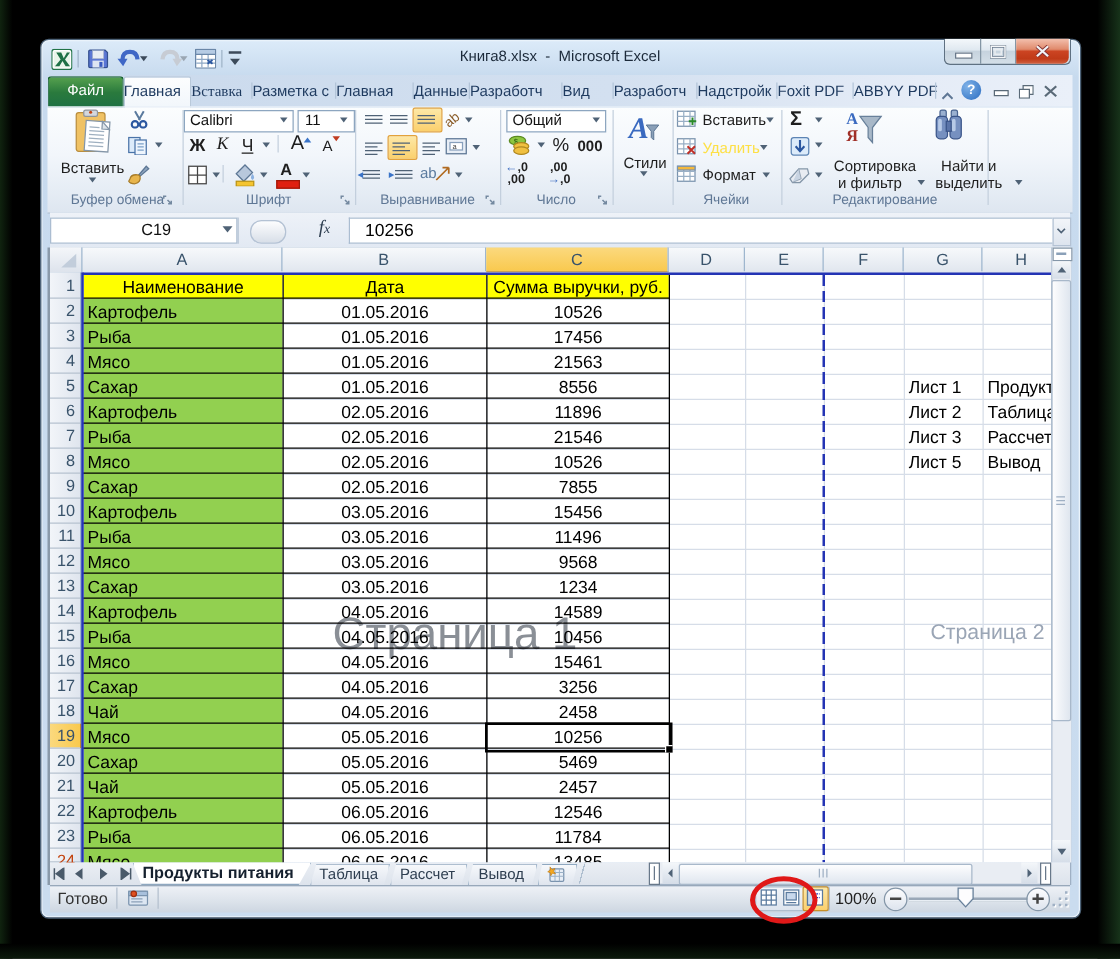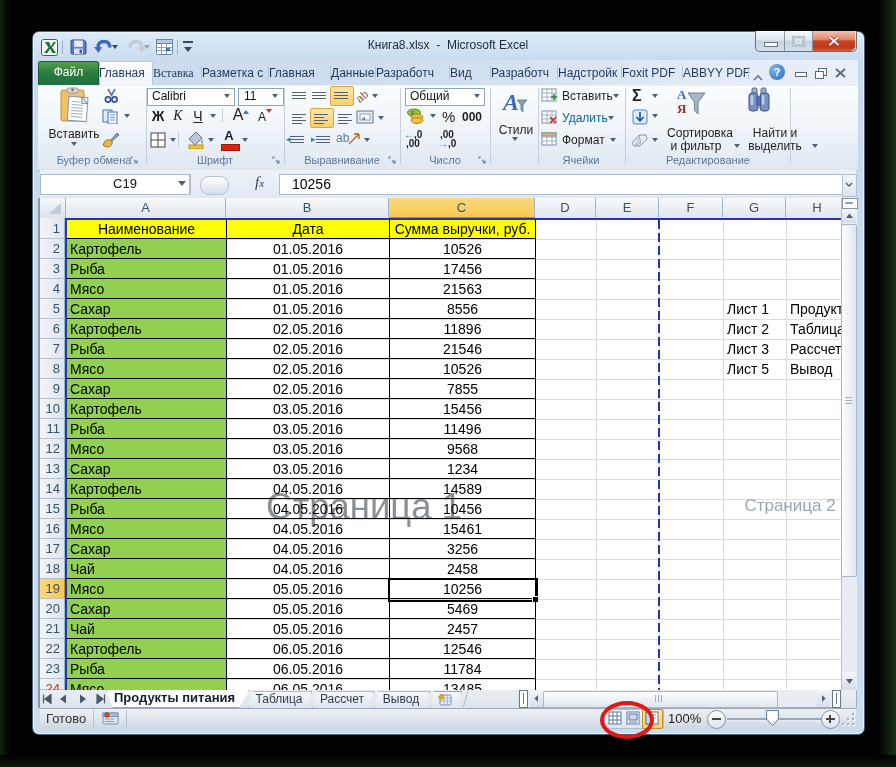--- a/index.html
+++ b/index.html
@@ -273,21 +273,21 @@
 <path d="M1 5 L15 5 M1 9 L15 9 M6 1 L6 13 M11 1 L11 13" stroke="#9ab0c6"></path>
     <path d="M8 3 L14 3 M11 0 L11 6" stroke="#2a8a2a" stroke-width="1.6" transform="translate(2,6)"></path>
   </svg>
 <div class="a" style="left:562px;top:89px;width:58px;height:14px;font-size:12px;color:#1e1e1e;">Вставить</div>
 <div class="a" style="left:613px;top:94px;width:0;height:0;border:3px solid transparent;border-top:4px solid #4f6276;"></div>
 <svg class="a" style="left:541px;top:110px" width="17" height="15" viewBox="0 0 17 15">
 <rect x="1" y="1" width="14" height="12" fill="#fff" stroke="#7a93ae"></rect>
 <path d="M1 5 L15 5 M1 9 L15 9 M6 1 L6 13 M11 1 L11 13" stroke="#9ab0c6"></path>
     <path d="M9 7 L15 13 M15 7 L9 13" stroke="#c03028" stroke-width="1.6"></path>
   </svg>
-<div class="a" style="left:562px;top:111px;width:58px;height:14px;font-size:12px;color:#0369a1;">Удалить</div>
+<div class="a" style="left:562px;top:111px;width:58px;height:14px;font-size:12px;color:#fde047;">Удалить</div>
 <div class="a" style="left:608px;top:116px;width:0;height:0;border:3px solid transparent;border-top:4px solid #4f6276;"></div>
 <svg class="a" style="left:541px;top:132px" width="17" height="15" viewBox="0 0 17 15">
 <rect x="1" y="1" width="14" height="12" fill="#fff" stroke="#7a93ae"></rect>
 <path d="M1 5 L15 5 M1 9 L15 9 M6 1 L6 13 M11 1 L11 13" stroke="#9ab0c6"></path>
     <rect x="1" y="1" width="14" height="3" fill="#f4b83c" stroke="#7a93ae"></rect>
   </svg>
 <div class="a" style="left:562px;top:133px;width:58px;height:14px;font-size:12px;color:#1e1e1e;">Формат</div>
 <div class="a" style="left:610px;top:138px;width:0;height:0;border:3px solid transparent;border-top:4px solid #4f6276;"></div>
 <div class="a" style="left:632px;top:87px;width:20px;height:17px;font-size:16px;font-weight:bold;color:#1e1e1e;">Σ</div>
 <div class="a" style="left:652px;top:94px;width:0;height:0;border:3px solid transparent;border-top:4px solid #4f6276;"></div>

